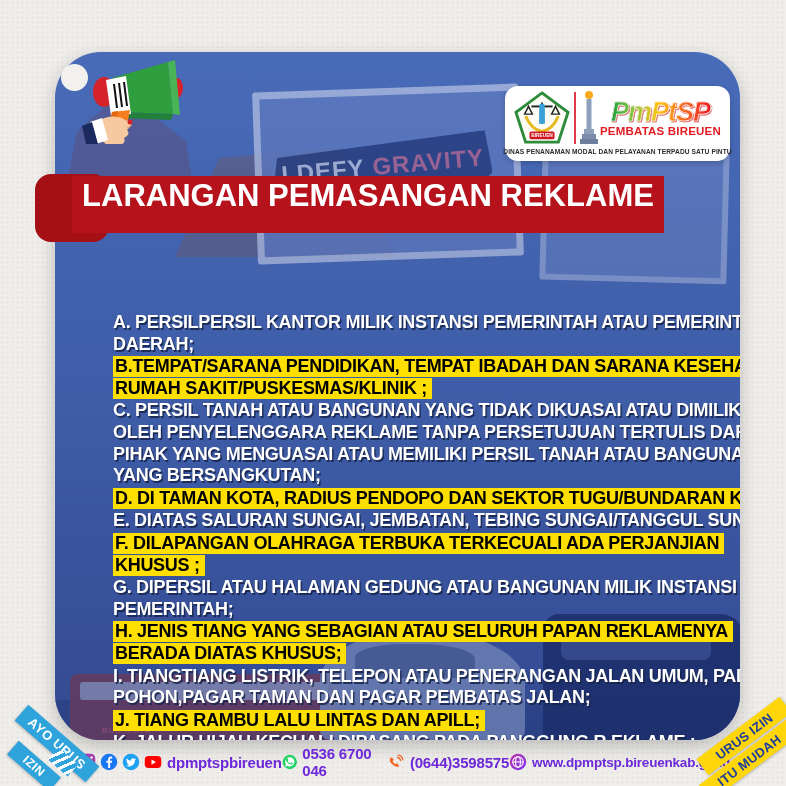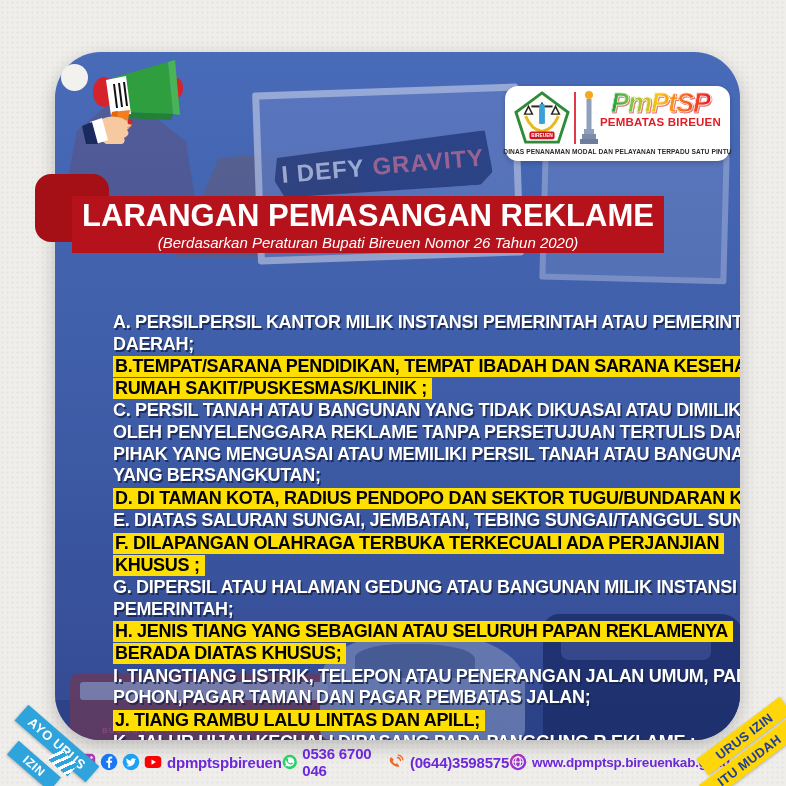--- a/index.html
+++ b/index.html
@@ -63,32 +63,32 @@
 
   
   .band{position:absolute;left:37px;top:127px;width:176px;height:41px;z-index:5;
     background:#b5121b;border-radius:4px;display:flex;align-items:center;justify-content:center;
     box-shadow:0 2px 4px rgba(0,0,0,.25);}
   .band span{color:#fff;font-weight:bold;font-size:21px;letter-spacing:.5px;}
 
   
   .banner-tab{position:absolute;left:35px;top:174px;width:74px;height:68px;
     background:#a50f16;border-radius:16px;z-index:5;}
-  .banner{position:absolute;left:72px;top:196px;width:592px;height:57px;background:#b5121b;z-index:6;
+  .banner{position:absolute;left:72px;top:176px;width:592px;height:57px;background:#b5121b;z-index:6;
     text-align:center;}
   .banner .title{color:#fff;font-weight:bold;font-size:31px;line-height:36px;margin-top:2px;}
   .banner .subtitle{color:#fff;font-style:italic;font-size:15px;line-height:17px;}
 
   
   .logo-card{position:absolute;left:505px;top:86px;width:225px;height:75px;z-index:6;
     background:#fff;border-radius:13px;box-shadow:0 2px 5px rgba(0,0,0,.2);
     display:flex;flex-direction:column;align-items:center;}
   .logo-row{display:flex;align-items:center;justify-content:center;gap:4px;margin-top:4px;height:56px;}
   .logo-sep{width:2px;height:52px;background:#e0394a;}
-  .logo-right{display:flex;align-items:flex-start;gap:2px;}
+  .logo-right{display:flex;align-items:center;gap:2px;}
   .logo-textcol{display:flex;flex-direction:column;align-items:center;}
   .logo-acronym{font-weight:bold;font-style:italic;font-size:27px;line-height:26px;
     color:#2fa13c;letter-spacing:-1px;
     text-shadow:1px 1px 0 #fff, 2px 2px 0 rgba(210,30,36,.55);}
   @supports (-webkit-background-clip:text){
     .logo-acronym{
       background:linear-gradient(90deg,#1f9e3c 0%,#8bc53f 22%,#ffc20e 48%,#f36f21 72%,#ed1c24 100%);
       -webkit-background-clip:text;background-clip:text;color:transparent;
       text-shadow:none;filter:drop-shadow(1px 1px 0 rgba(210,30,36,.6));
       -webkit-text-stroke:.6px #fff;}
@@ -190,21 +190,20 @@
     <path d="M48 60 q6 1 5 6 l-4 2" fill="#f6c9a0" stroke="#d89a6a" stroke-width="1"></path>
     <polygon points="12,62 24,58 30,80 18,84" fill="#ffffff"></polygon>
     <polygon points="4,66 14,62 20,84 8,84" fill="#1b2a5e"></polygon>
     <circle cx="52" cy="62" r="2.5" fill="#d6232b"></circle>
   </svg>
 
 
   <div class="banner-tab"></div>
   <div class="banner">
     <div class="title">LARANGAN PEMASANGAN REKLAME</div>
-    <div class="subtitle">(Berdasarkan Peraturan Bupati Bireuen Nomor 26 Tahun 2020)</div>
   </div>
 
   <div class="logo-card">
     <div class="logo-row">
       <svg width="56" height="54" viewBox="0 0 58 56">
         <polygon points="29,2 56,22 46,53 12,53 2,22" fill="#fdfdf6" stroke="#2e8b3a" stroke-width="3"></polygon>
         <path d="M12 26 q6 14 17 16 q11 -2 17 -16" fill="none" stroke="#e8b820" stroke-width="3"></path>
         <line x1="29" y1="12" x2="29" y2="34" stroke="#222" stroke-width="2"></line>
         <line x1="18" y1="16" x2="40" y2="16" stroke="#222" stroke-width="2"></line>
         <path d="M15 16 l-4 8 h8 z" fill="none" stroke="#222" stroke-width="1.5"></path>

